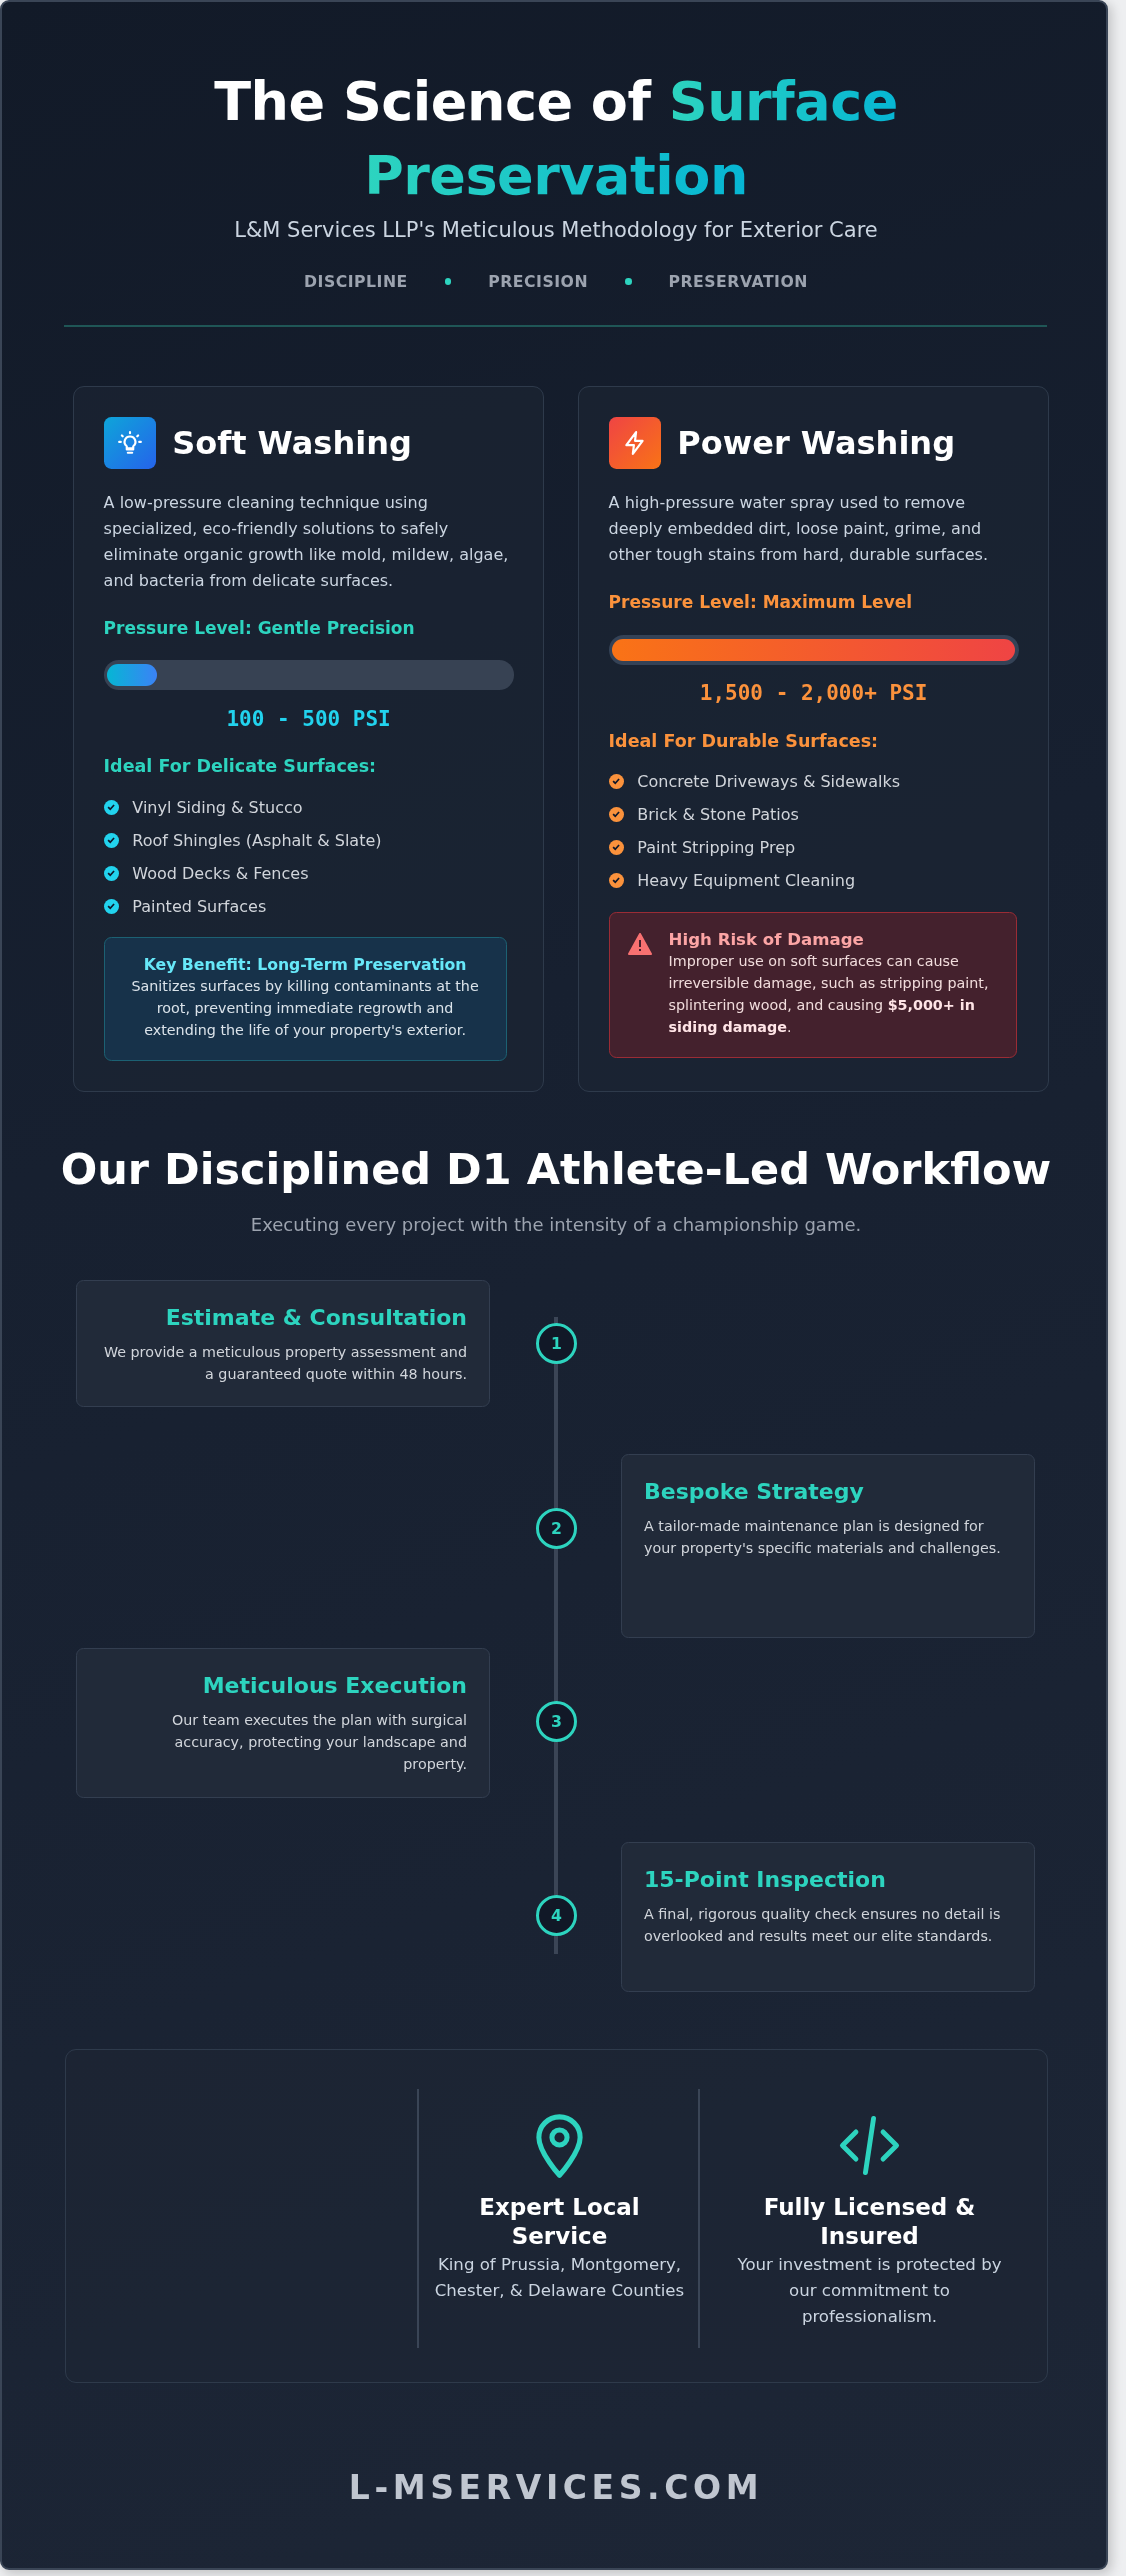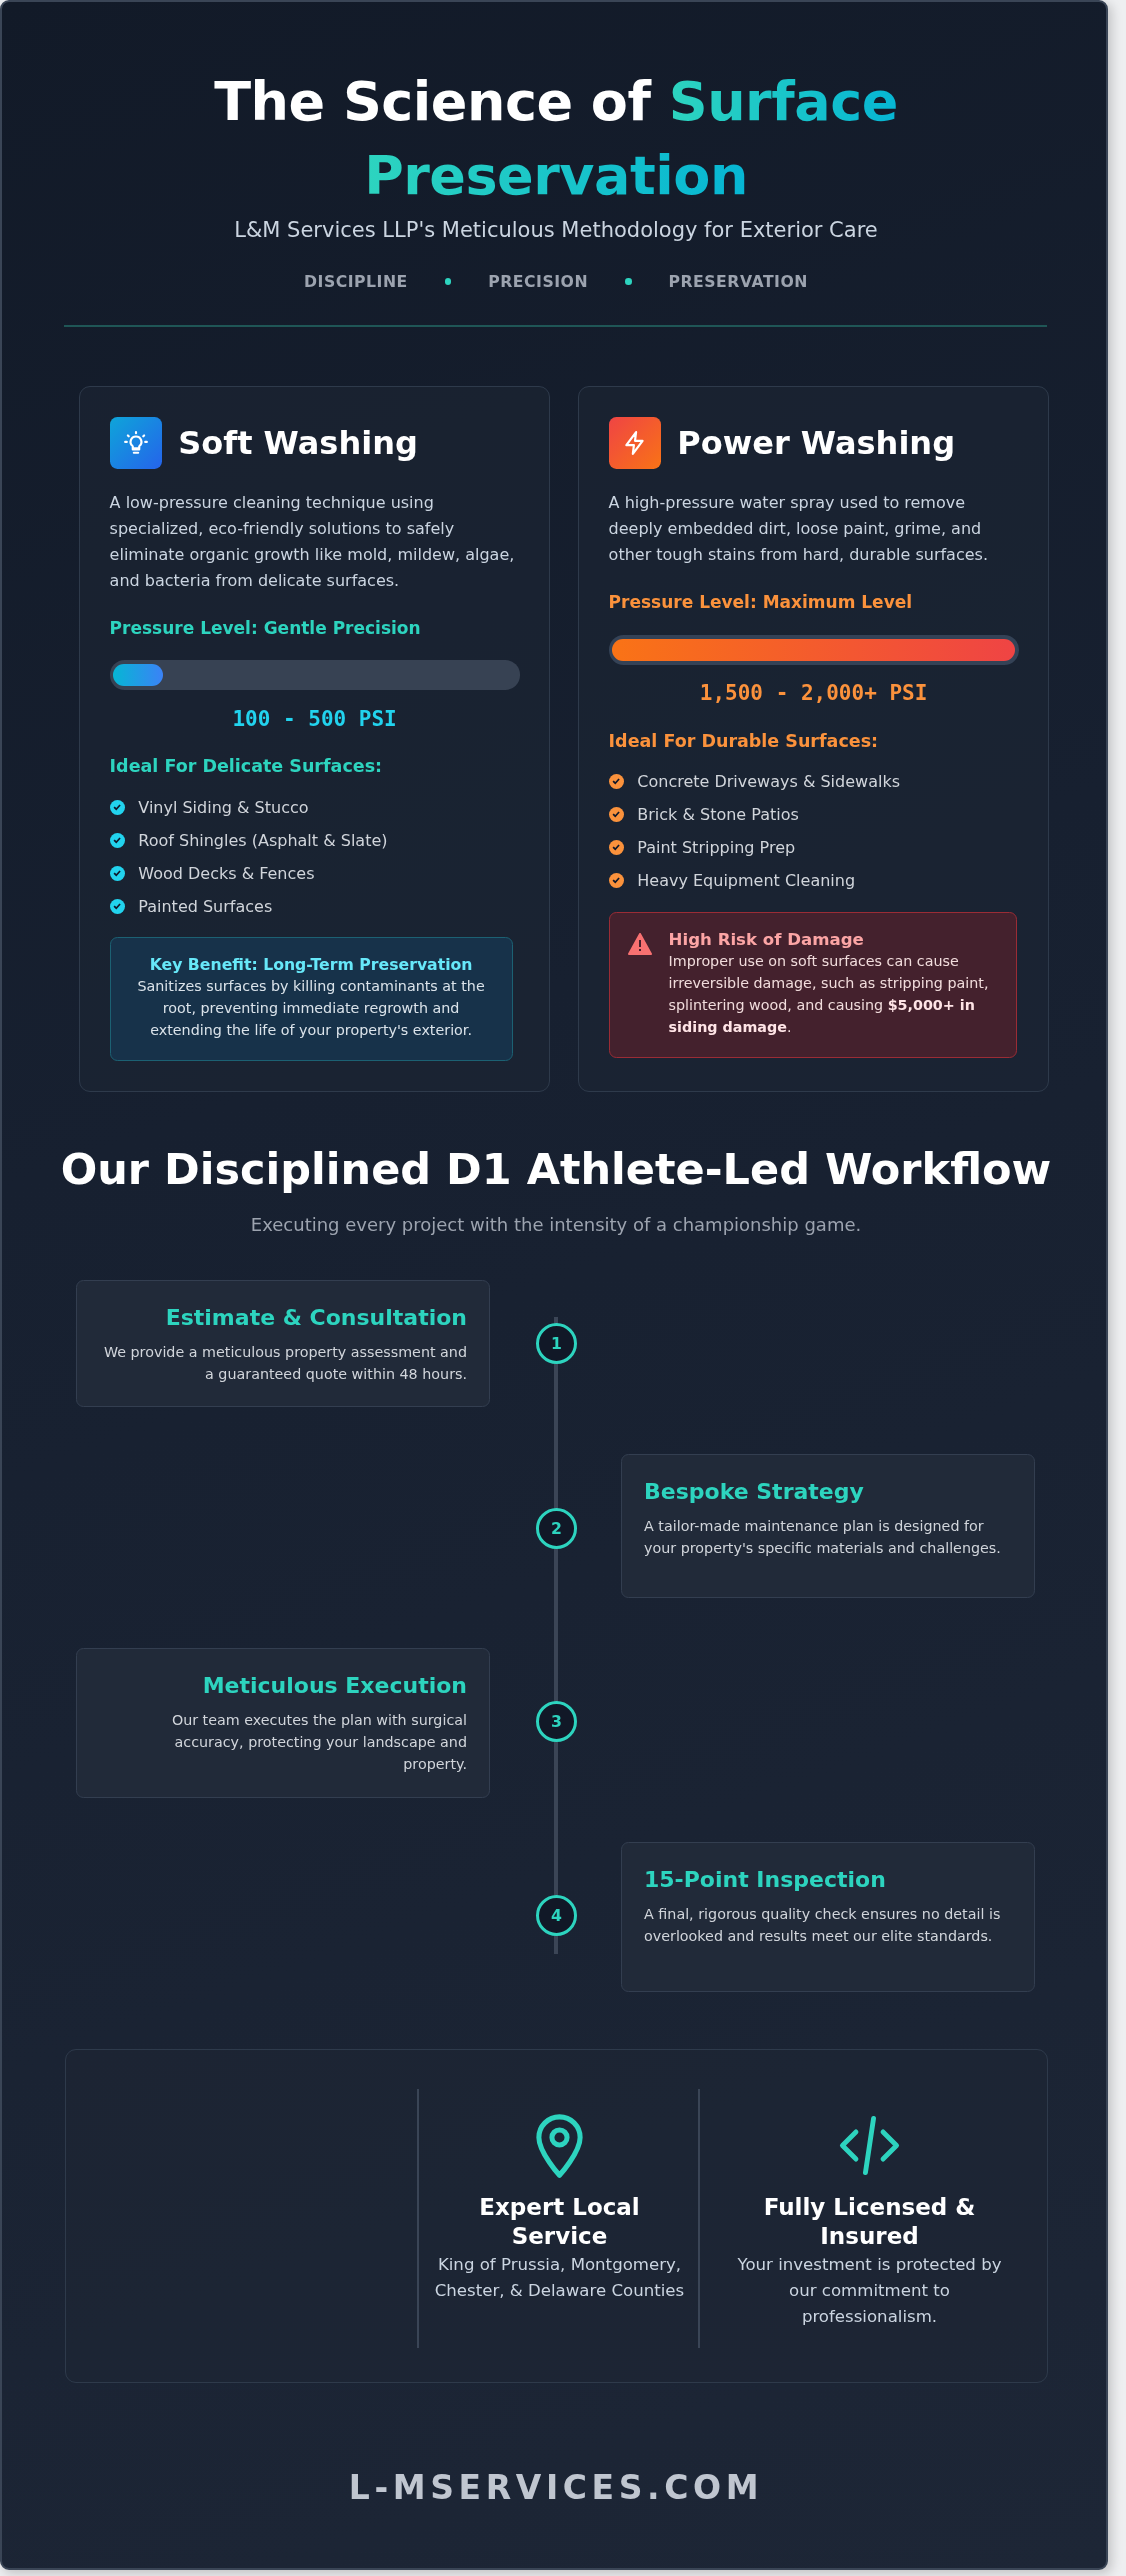--- a/index.html
+++ b/index.html
@@ -21,21 +21,21 @@
   .hero-sub { position: absolute; left: 0; width: 1108px; top: 216px; text-align: center;
     font-size: 21px; color: #cbd5e1; }
   .pillars { position: absolute; left: 0; width: 1108px; top: 270px; display: flex; justify-content: center;
     align-items: center; gap: 37px; font-size: 15.7px; font-weight: bold; color: #9ca3af; letter-spacing: 0.5px; }
   .dot { width: 6.5px; height: 6.5px; border-radius: 50%; background: #2dd4bf; }
   .hero-rule { position: absolute; left: 62px; width: 983px; top: 323px; height: 1.8px; background: #1f5656; }
 
   
   .svc { position: absolute; top: 384px; width: 471px; height: 706px; border: 0.9px solid #2e3a4b;
     border-radius: 11px; background: rgba(30,38,52,0.55); padding: 0 29.6px; }
-  .svc.soft { left: 77px; text-decoration: underline; }
+  .svc.soft { left: 71px; text-decoration: underline; }
   .svc.power { left: 576px; }
   .svc-head { position: absolute; top: 29.6px; left: 29.6px; display: flex; align-items: center; gap: 16.6px; }
   .svc-icon { width: 52px; height: 52px; border-radius: 7.4px; display: flex; align-items: center; justify-content: center; }
   .soft .svc-icon { background: linear-gradient(135deg, #0ea5d9, #2563eb); }
   .power .svc-icon { background: linear-gradient(135deg, #ef4444, #f97316); }
   .svc-title { font-size: 32px; font-weight: bold; color: #ffffff; }
   .svc-desc { position: absolute; top: 103px; left: 29.6px; right: 29.6px; font-size: 16px; line-height: 26px; color: #cbd5e1; }
   .lvl { position: absolute; left: 29.6px; font-size: 17px; font-weight: bold; }
   .soft .lvl { top: 231px; color: #2dd4bf; }
   .power .lvl { top: 205px; color: #fb923c; }
@@ -239,21 +239,21 @@
   <h2 class="wf-title">Our Disciplined D1 Athlete-Led Workflow</h2>
   <p class="wf-sub">Executing every project with the intensity of a championship game.</p>
   <div class="tl-line"></div>
 
   <div class="step left" style="top:1278px; height:127px;">
     <div class="step-title">Estimate &amp; Consultation</div>
     <div class="step-text">We provide a meticulous property assessment and a guaranteed quote within 48 hours.</div>
   </div>
   <div class="step-num" style="top:1321px;">1</div>
 
-  <div class="step right" style="top:1452px; height:144px;">
+  <div class="step right" style="top:1452px; height:184px;">
     <div class="step-title">Bespoke Strategy</div>
     <div class="step-text">A tailor-made maintenance plan is designed for your property's specific materials and challenges.</div>
   </div>
   <div class="step-num" style="top:1506px;">2</div>
 
   <div class="step left" style="top:1646px; height:150px;padding-left:38px;">
     <div class="step-title">Meticulous Execution</div>
     <div class="step-text">Our team executes the plan with surgical accuracy, protecting your landscape and property.</div>
   </div>
   <div class="step-num" style="top:1699px;">3</div>

